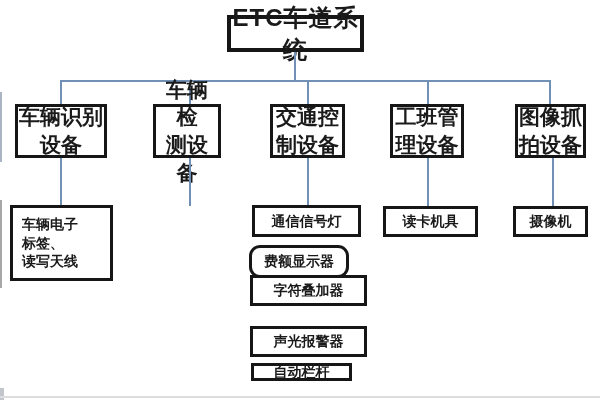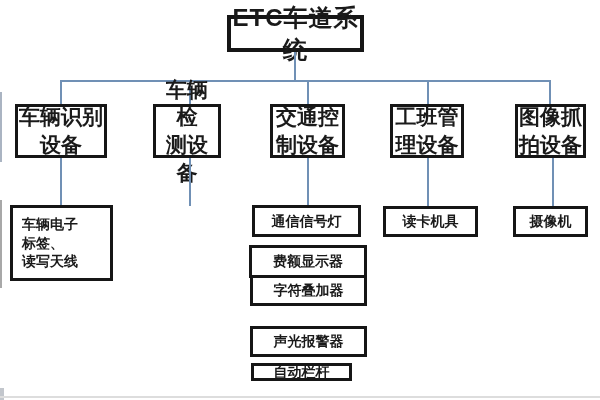--- a/index.html
+++ b/index.html
@@ -74,21 +74,21 @@
   <div class="line" style="left:427px; top:158px; width:2px; height:48px;"></div>
   <div class="line" style="left:552px; top:158px; width:2px; height:48px;"></div>
 
   <div class="box lv3 left-text" style="left:10px; top:205px; width:103px; height:76px;">车辆电子
 标签、
 读写天线</div>
   <div class="box lv3" style="left:252px; top:205px; width:109px; height:32px;">通信信号灯</div>
   <div class="box lv3" style="left:383px; top:206px; width:95px; height:31px;">读卡机具</div>
   <div class="box lv3" style="left:513px; top:206px; width:75px; height:31px;">摄像机</div>
 
-  <div class="box lv3" style="left:249px; top:245px; width:118px; height:33px;">费额显示器</div>
+  <div class="box lv3" style="left:249px; top:245px; width:100px; height:33px;border-radius:11px;">费额显示器</div>
   <div class="box lv3" style="left:250px; top:275px; width:117px; height:31px;">字符叠加器</div>
   <div class="box lv3" style="left:250px; top:326px; width:117px; height:31px;">声光报警器</div>
   <div class="box lv3" style="left:251px; top:363px; width:101px; height:18px;">自动栏杆</div>
 
   <div class="artifact" style="left:0; top:92px; width:2px; height:70px; background:#aab4c2;"></div>
   <div class="artifact" style="left:0; top:200px; width:2px; height:88px; background:#a8a8a8;"></div>
   <div class="artifact" style="left:0; top:388px; width:4px; height:12px; background:#c2c6cc;"></div>
   <div class="artifact" style="left:0; top:396px; width:600px; height:2px; background:#dddddd;"></div>
 
 </div>

